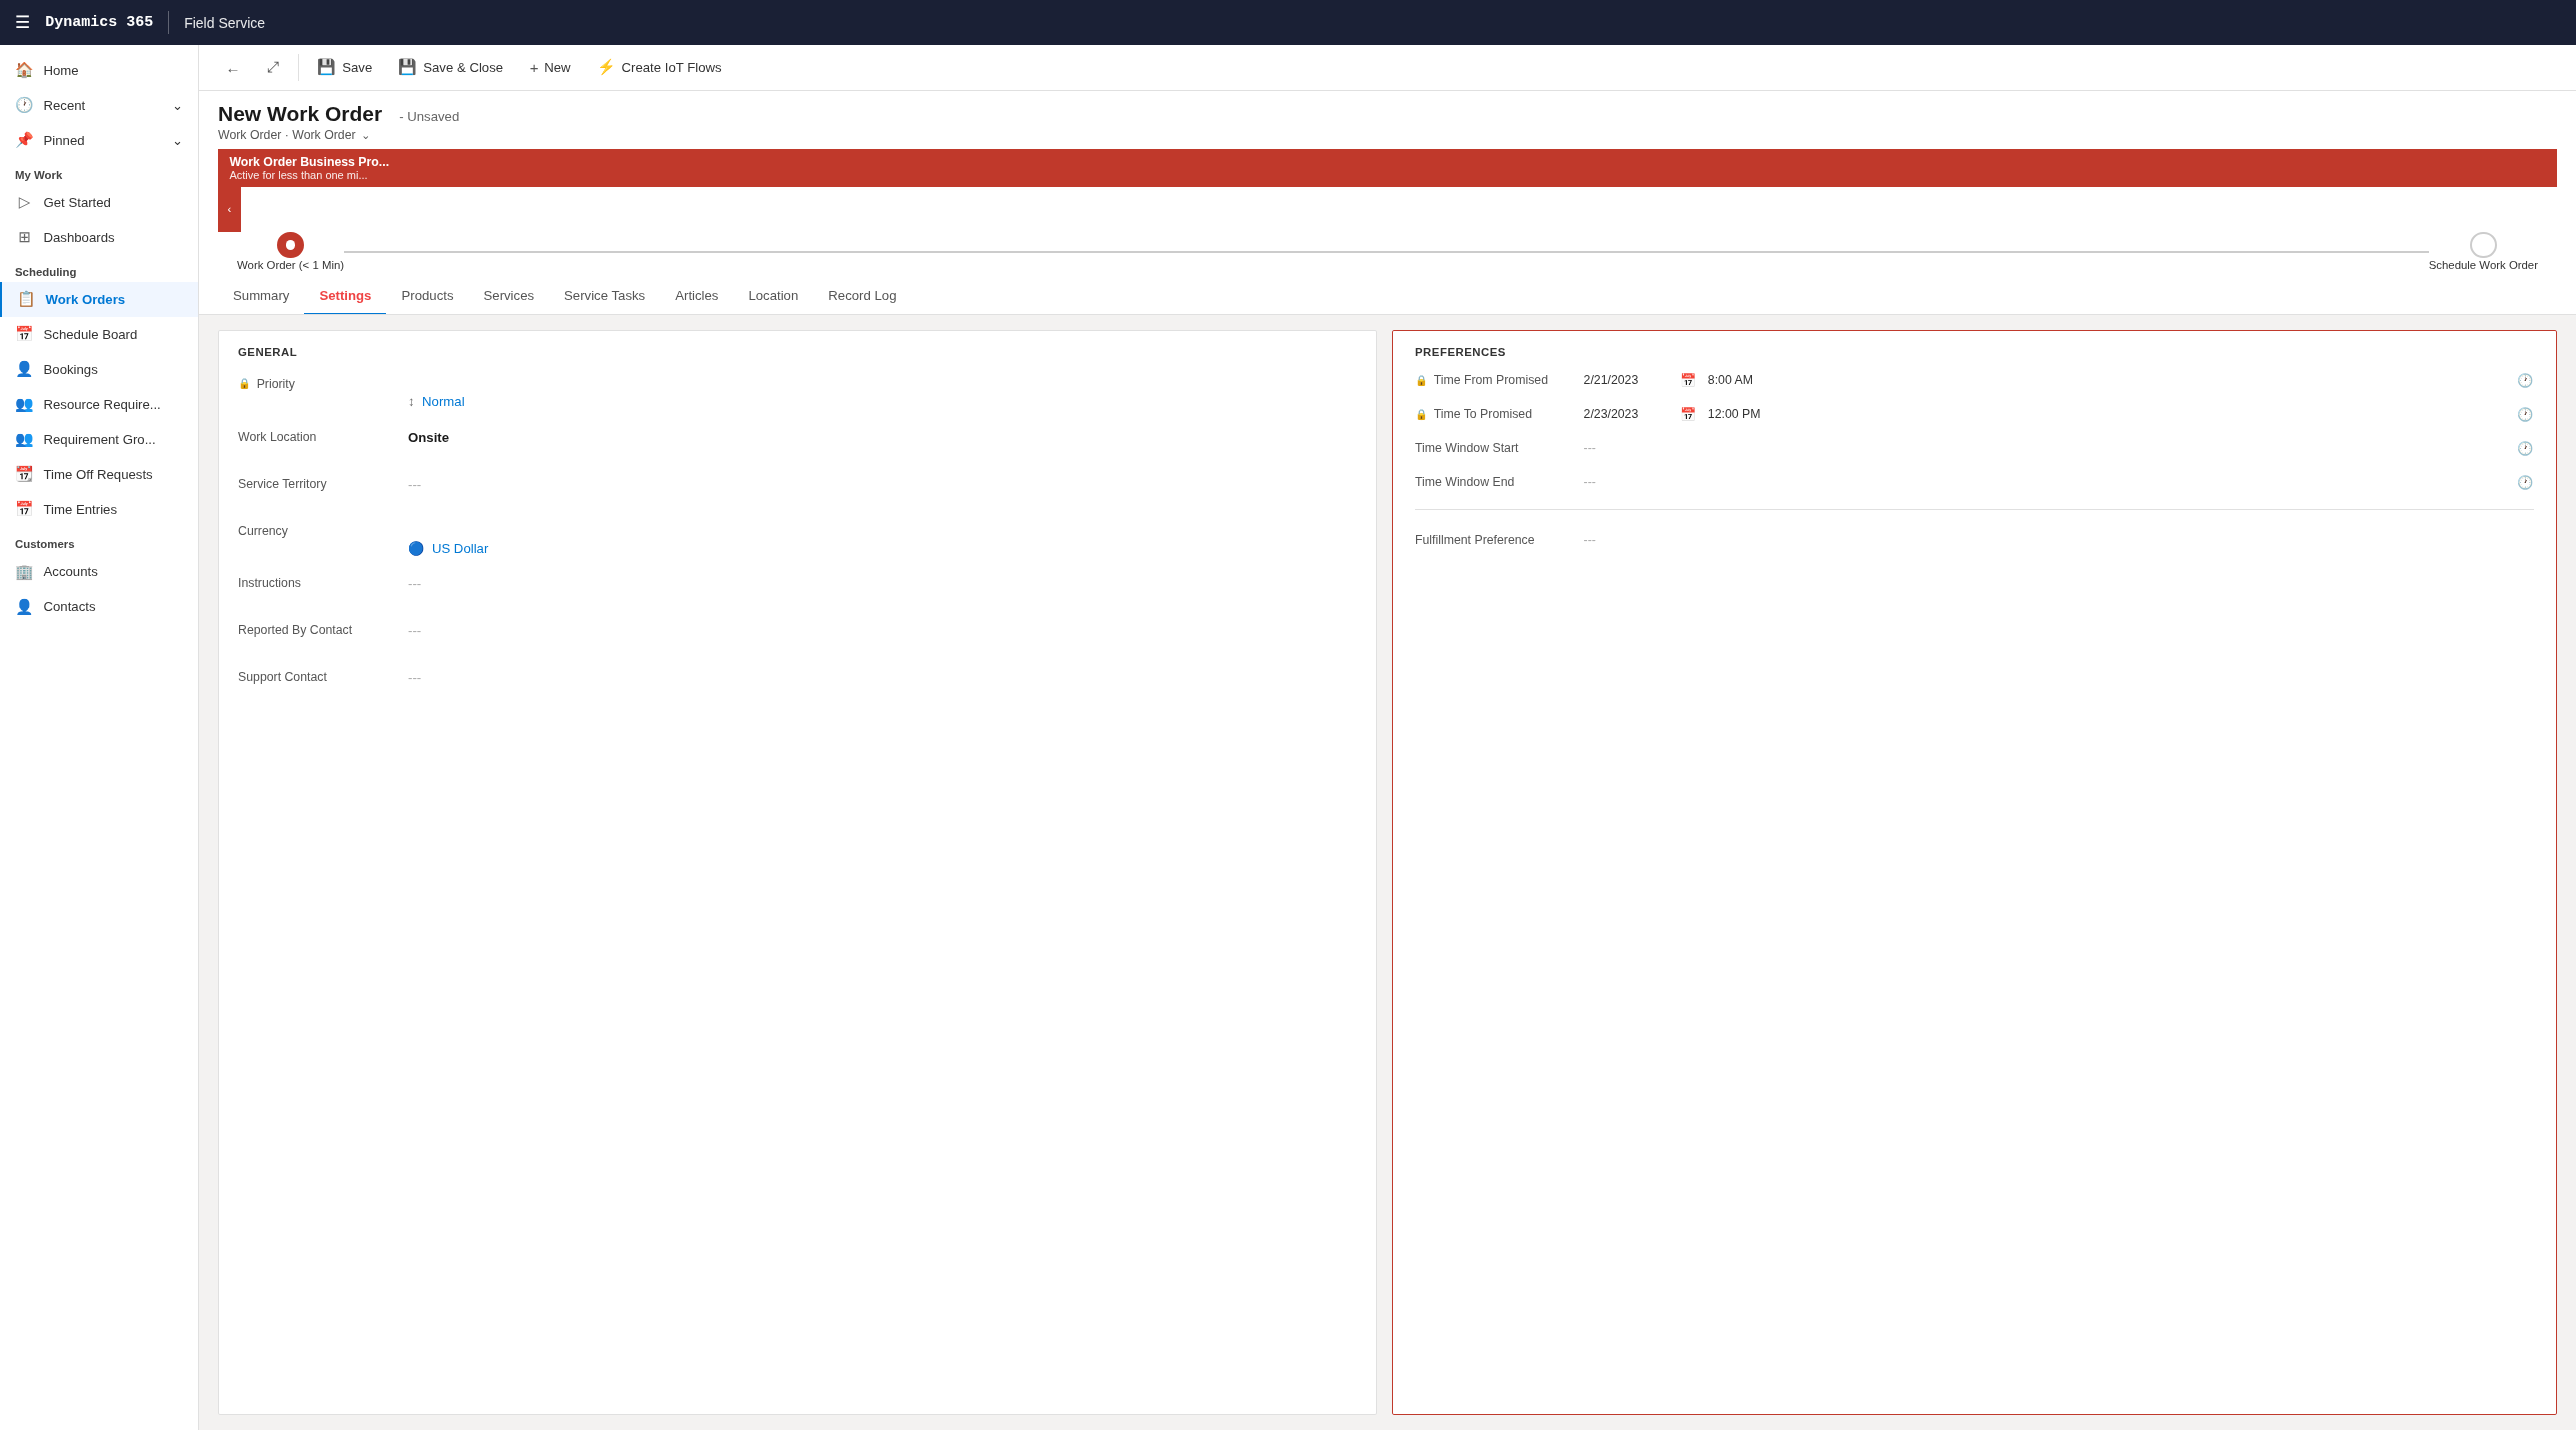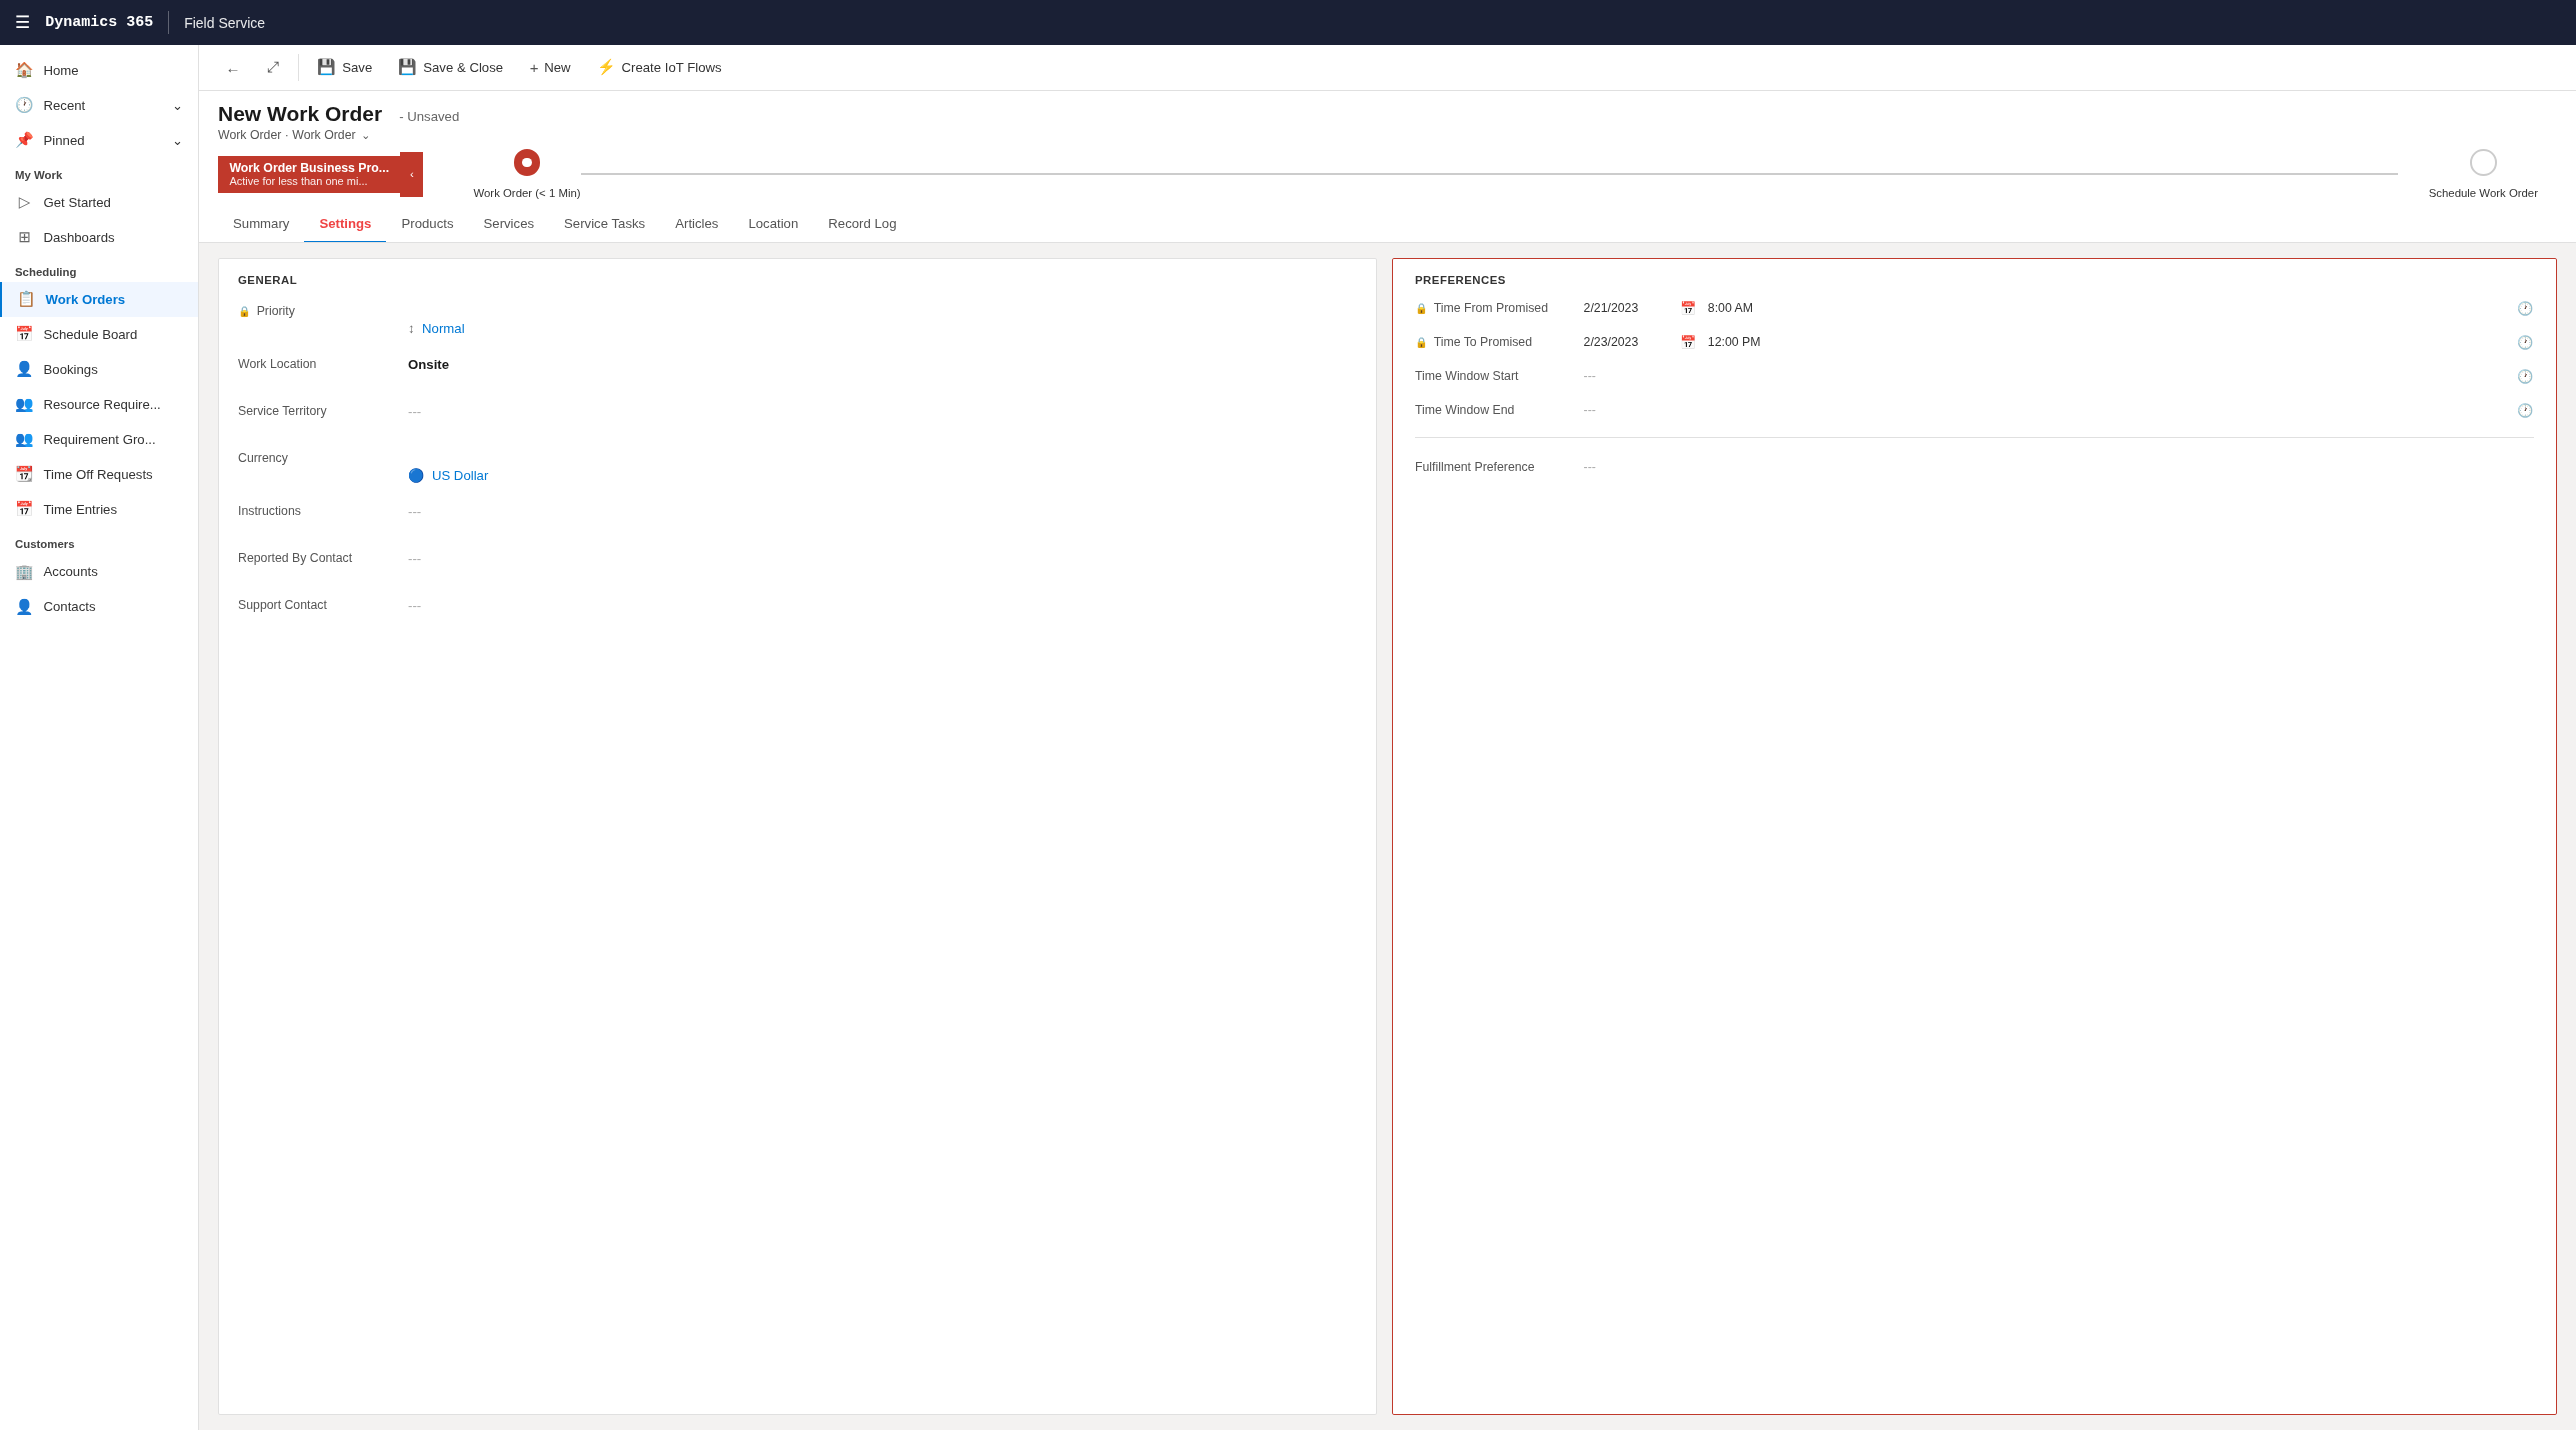--- a/index.html
+++ b/index.html
@@ -112,25 +112,25 @@
     .breadcrumb {
       font-size: 12.3px;
       color: #555;
       margin-top: 1.9px;
     }
     .breadcrumb span { color: #555; }
 
     
     .progress-section {
       display: flex;
-      align-items: center;
       padding: 7.6px 19px;
       background: #fff;
       flex-shrink: 0;
       position: relative;
+      flex-direction: column;
     }
     .progress-stage-card {
       background: #c0392b;
       color: white;
       padding: 5.7px 11.4px;
       font-size: 11.4px;
       min-width: 170px;
       position: relative;
       z-index: 2;
     }
@@ -158,22 +158,21 @@
     .progress-line {
       flex: 1;
       height: 1.9px;
       background: #ccc;
       position: relative;
     }
     .progress-node {
       display: flex;
       flex-direction: column;
       align-items: center;
-      gap: 11px;
-      margin-left: 31px;
+      gap: 1px;
     }
     .progress-node-circle {
       width: 26.5px;
       height: 26.5px;
       border-radius: 50%;
       border: 2.8px solid #c0392b;
       background: white;
       display: flex;
       align-items: center;
       justify-content: center;

